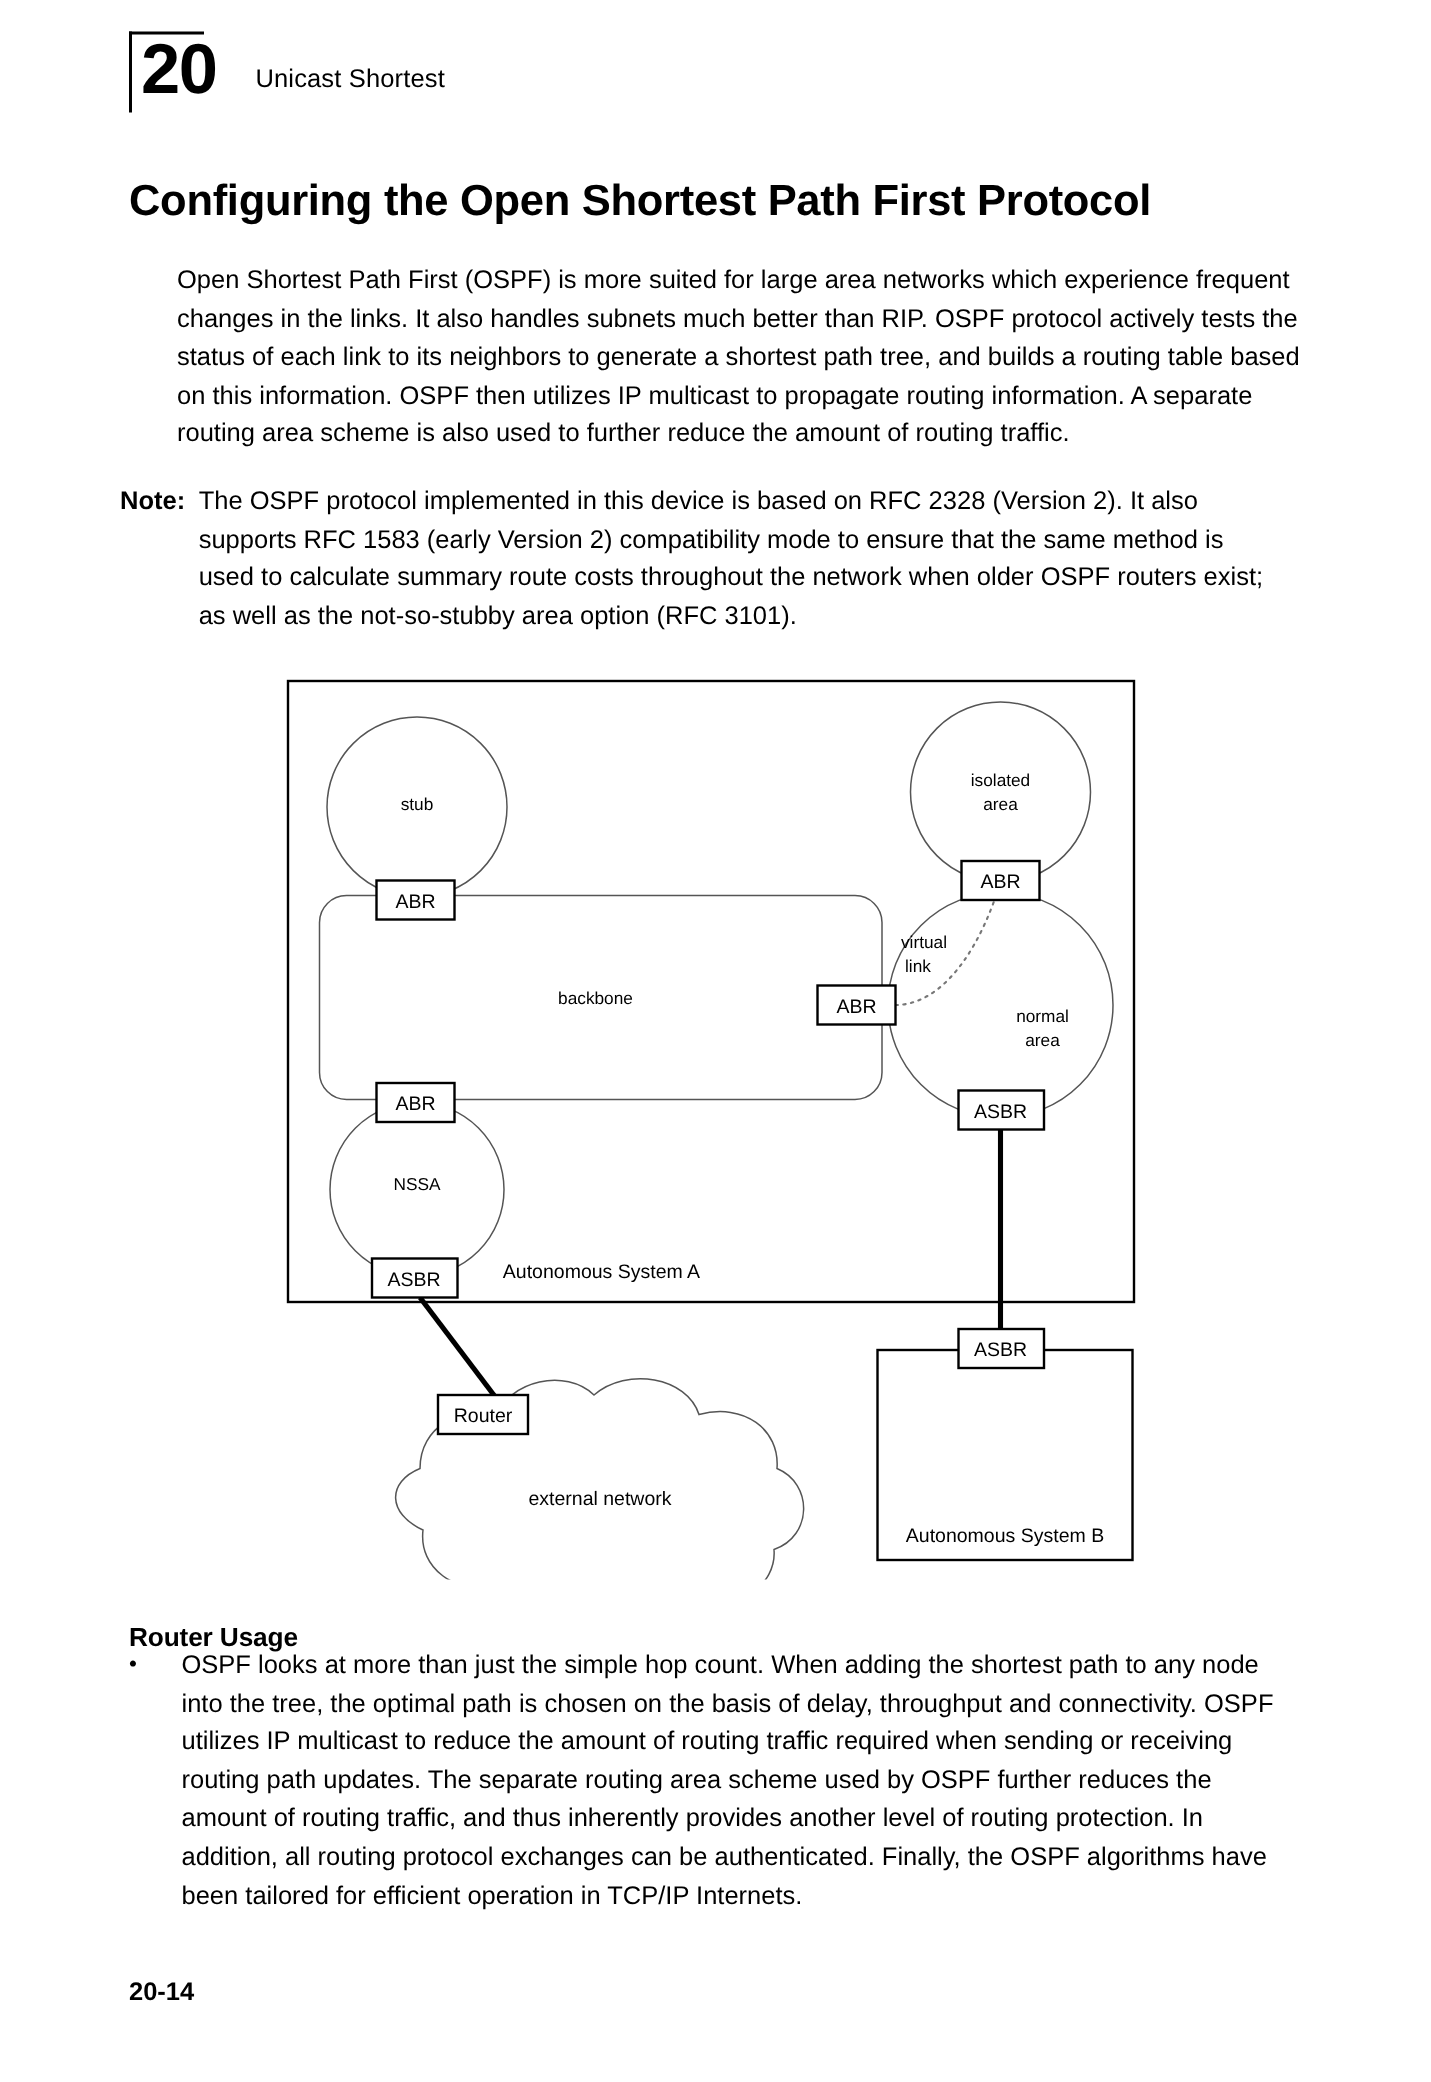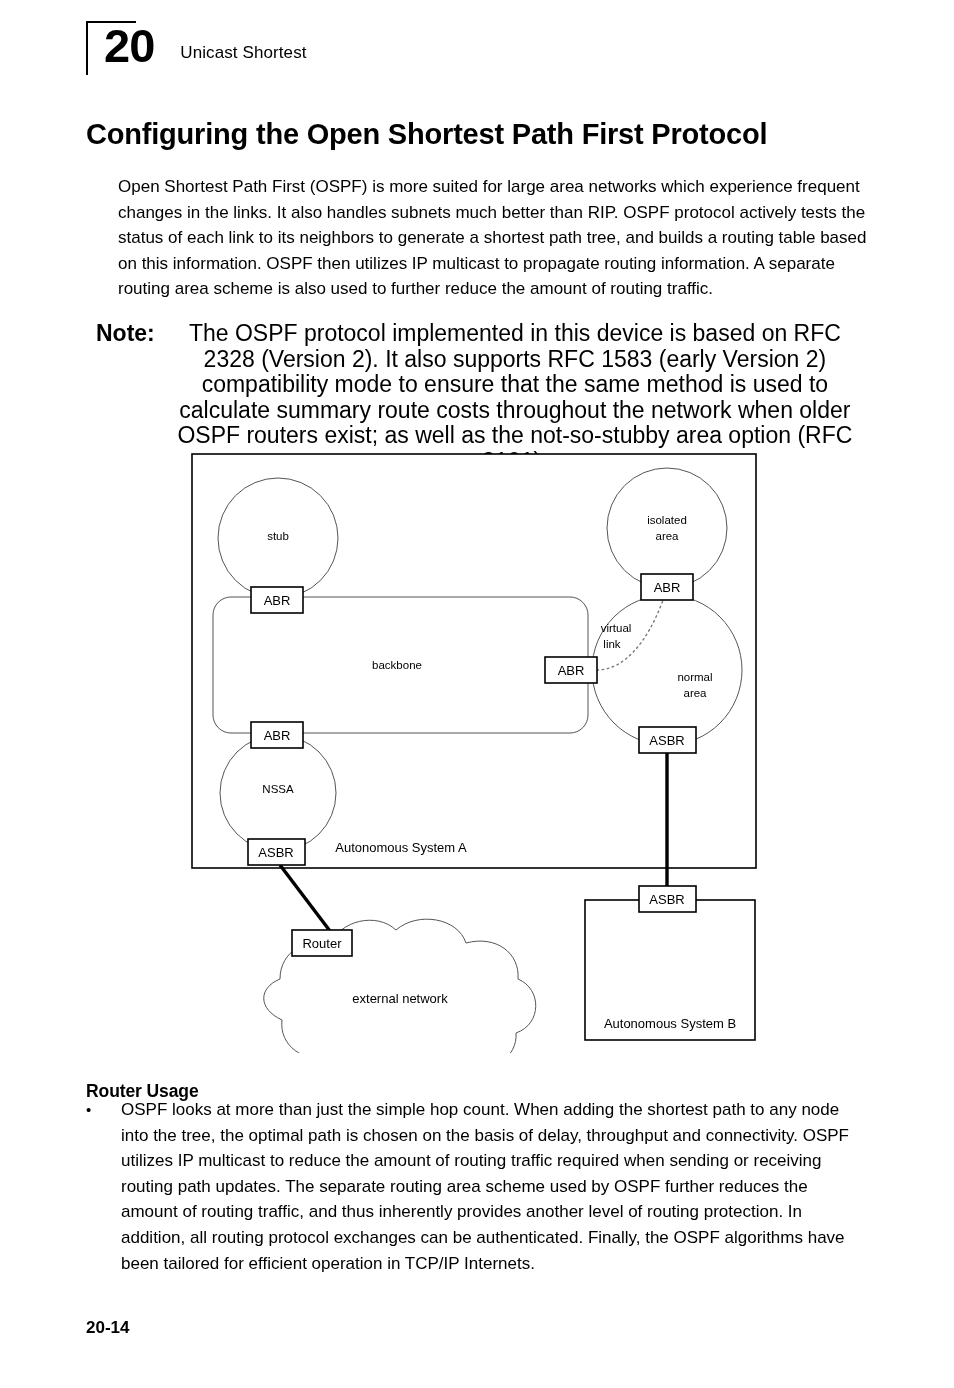--- a/index.html
+++ b/index.html
@@ -19,21 +19,21 @@
   
   .chapter-header {
     position: absolute;
     left: 86px;
     top: 18px;
     display: flex;
     align-items: flex-end;
   }
   .chapter-num-wrap {
     position: relative;
-    padding-left: 18px;
+    padding-left: 8px;
     padding-top: 4px;
   }
   .chapter-num-wrap::before {
     content: "";
     position: absolute;
     left: 0;
     top: 3px;
     width: 48px;
     height: 52px;
     border-left: 2px solid #000;
@@ -70,33 +70,33 @@
     position: absolute;
     left: 86px;
     width: 768px;
     font-size: 17px;
     line-height: 25.6px;
   }
   #intro-paragraph { top: 157px; margin-left: 32px; }
 
   .note-block {
     position: absolute;
-    left: 96px;
+    left: 80px;
     top: 321px;
     width: 770px;
-    font-size: 23px;
+    font-size: 17px;
     line-height: 25.6px;
     display: flex;
   }
   .note-label {
     font-weight: bold;
     flex: 0 0 auto;
     padding-right: 9px;
   }
-  .note-body { flex: 1 1 auto; text-align: center; }
+  .note-body { flex: 1 1 auto; }
 
   .section-heading {
     position: absolute;
     left: 86px;
     top: 1066px;
     font-size: 17.5px;
     font-weight: bold;
     letter-spacing: -0.1px;
   }
   .bullet-block {

